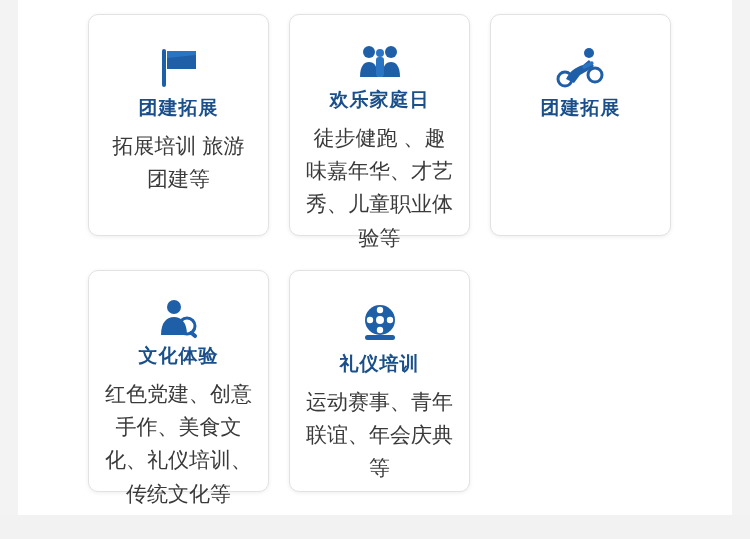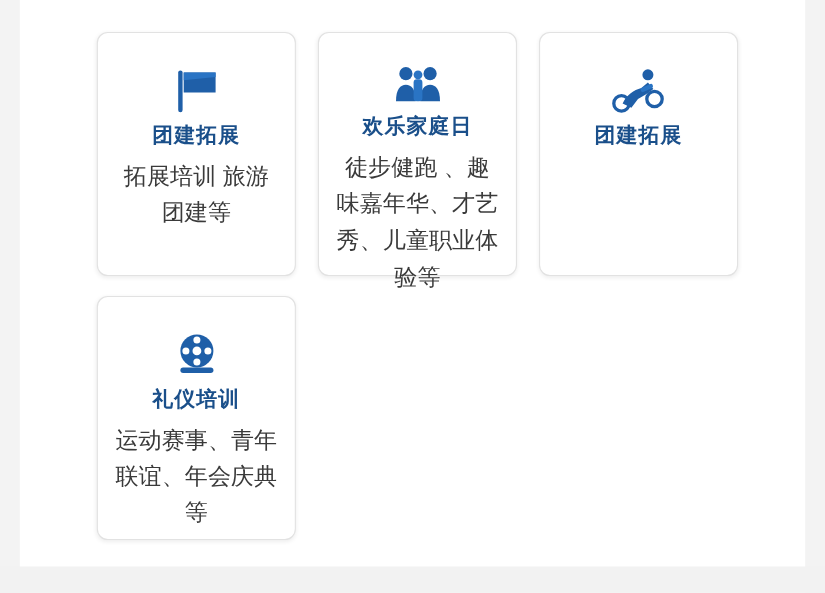--- a/index.html
+++ b/index.html
@@ -16,25 +16,25 @@
   #page {
     position: relative;
     width: 750px;
     height: 539px;
     background: #ffffff;
     box-sizing: border-box;
   }
   #grid {
     position: absolute;
     left: 88px;
-    top: 29px;
+    top: 14px;
     width: 584px;
     display: flex;
     flex-wrap: wrap;
-    gap: 18px 20px;
+    gap: 34px 20px;
   }
   .card {
     width: 181px;
     height: 222px;
     background: #ffffff;
     border: 1px solid #e2e2e2;
     border-radius: 10px;
     box-shadow: 0 1px 4px rgba(0,0,0,0.07);
     box-sizing: border-box;
     display: flex;
@@ -134,20 +134,32 @@
           <circle cx="33" cy="8" r="5" fill="#1f5fa8"></circle>
           <path d="M10 34 C14 26 20 22 27 20 L33 15 L38 21 L31 26 L24 30 L18 38 Z" fill="#1f5fa8"></path>
           <circle cx="9" cy="34" r="7" fill="none" stroke="#1f5fa8" stroke-width="3"></circle>
           <circle cx="39" cy="30" r="7" fill="none" stroke="#1f5fa8" stroke-width="3"></circle>
           <rect x="26" y="18" width="12" height="4" rx="2" fill="#2a74c4" transform="rotate(-25 32 20)"></rect>
         </svg>
       </div>
       <div class="card-title">团建拓展</div>
     </div>
 
+    <div class="card">
+      <div class="icon-wrap">
+        <svg width="46" height="44" viewBox="0 0 46 44">
+          <circle cx="18" cy="10" r="7" fill="#1f5fa8"></circle>
+          <path d="M5 38 C5 25 11 20 18 20 C25 20 31 25 31 38 Z" fill="#1f5fa8"></path>
+          <circle cx="31" cy="29" r="8" fill="none" stroke="#1f5fa8" stroke-width="3"></circle>
+          <rect x="35" y="33" width="9" height="4" rx="2" fill="#1f5fa8" transform="rotate(40 35 33)"></rect>
+        </svg>
+      </div>
+      <div class="card-title">文化体验</div>
+      <div class="card-desc">红色党建、创意手作、美食文化、礼仪培训、传统文化等</div>
+    </div>
 
     <div class="card">
       <div class="icon-wrap">
         <svg width="46" height="44" viewBox="0 0 46 44">
           <circle cx="23" cy="19" r="15" fill="#1f5fa8"></circle>
           <circle cx="23" cy="19" r="4" fill="#ffffff"></circle>
           <circle cx="23" cy="9" r="3.2" fill="#ffffff"></circle>
           <circle cx="23" cy="29" r="3.2" fill="#ffffff"></circle>
           <circle cx="13" cy="19" r="3.2" fill="#ffffff"></circle>
           <circle cx="33" cy="19" r="3.2" fill="#ffffff"></circle>

